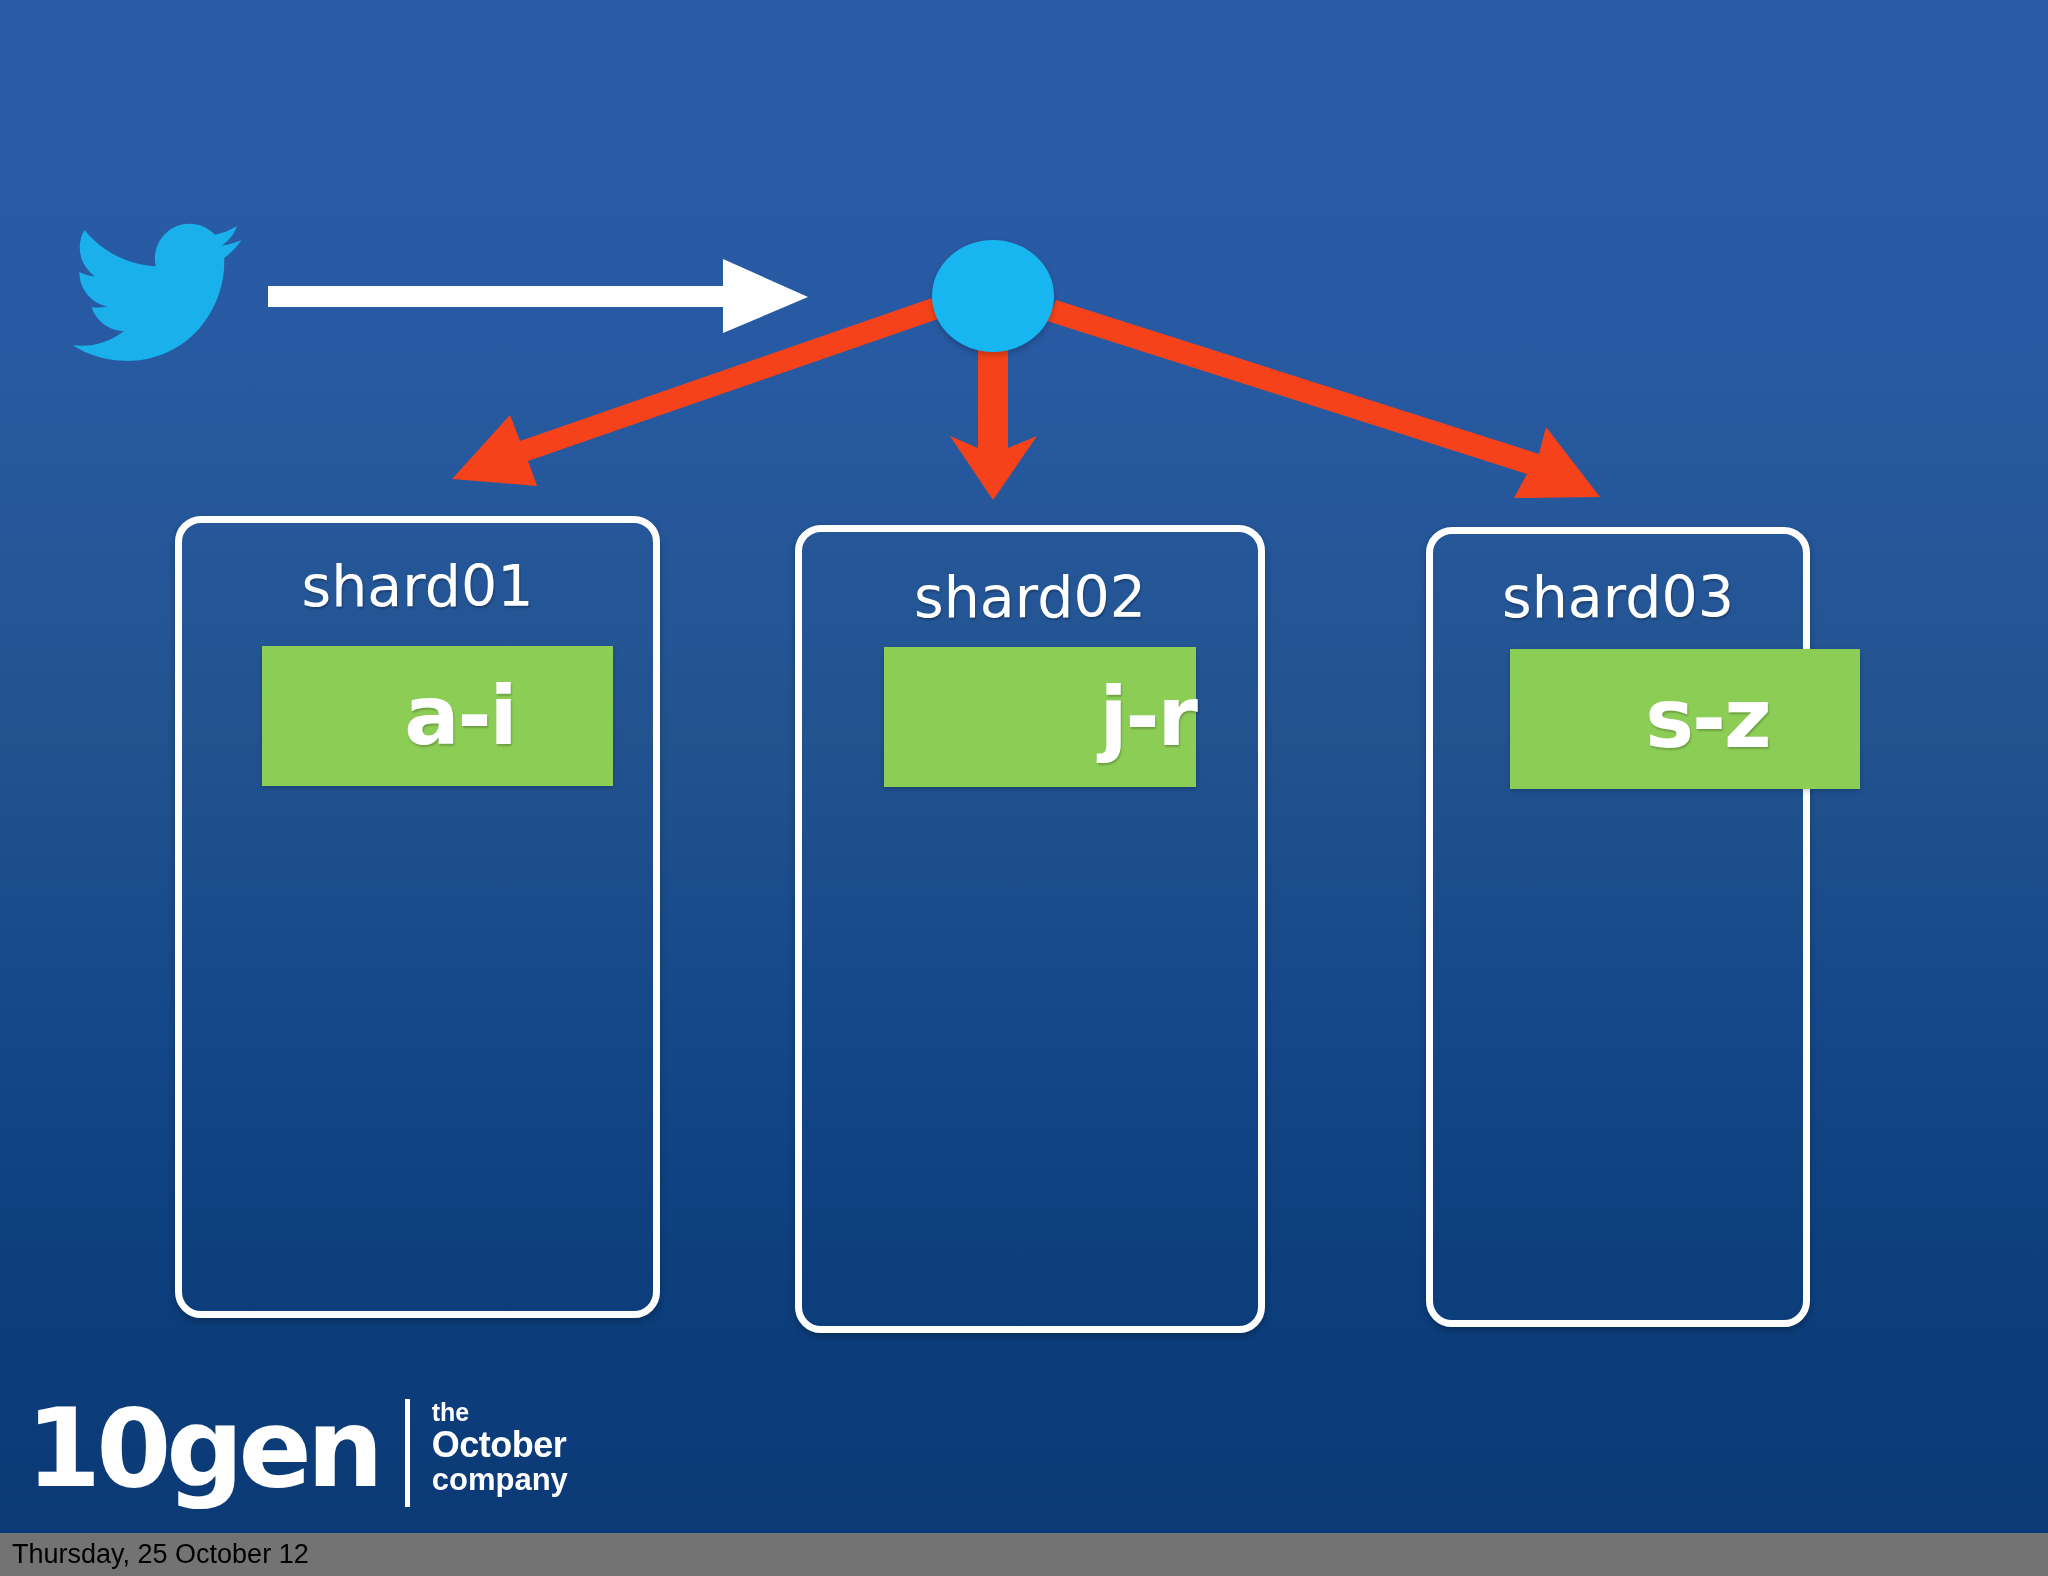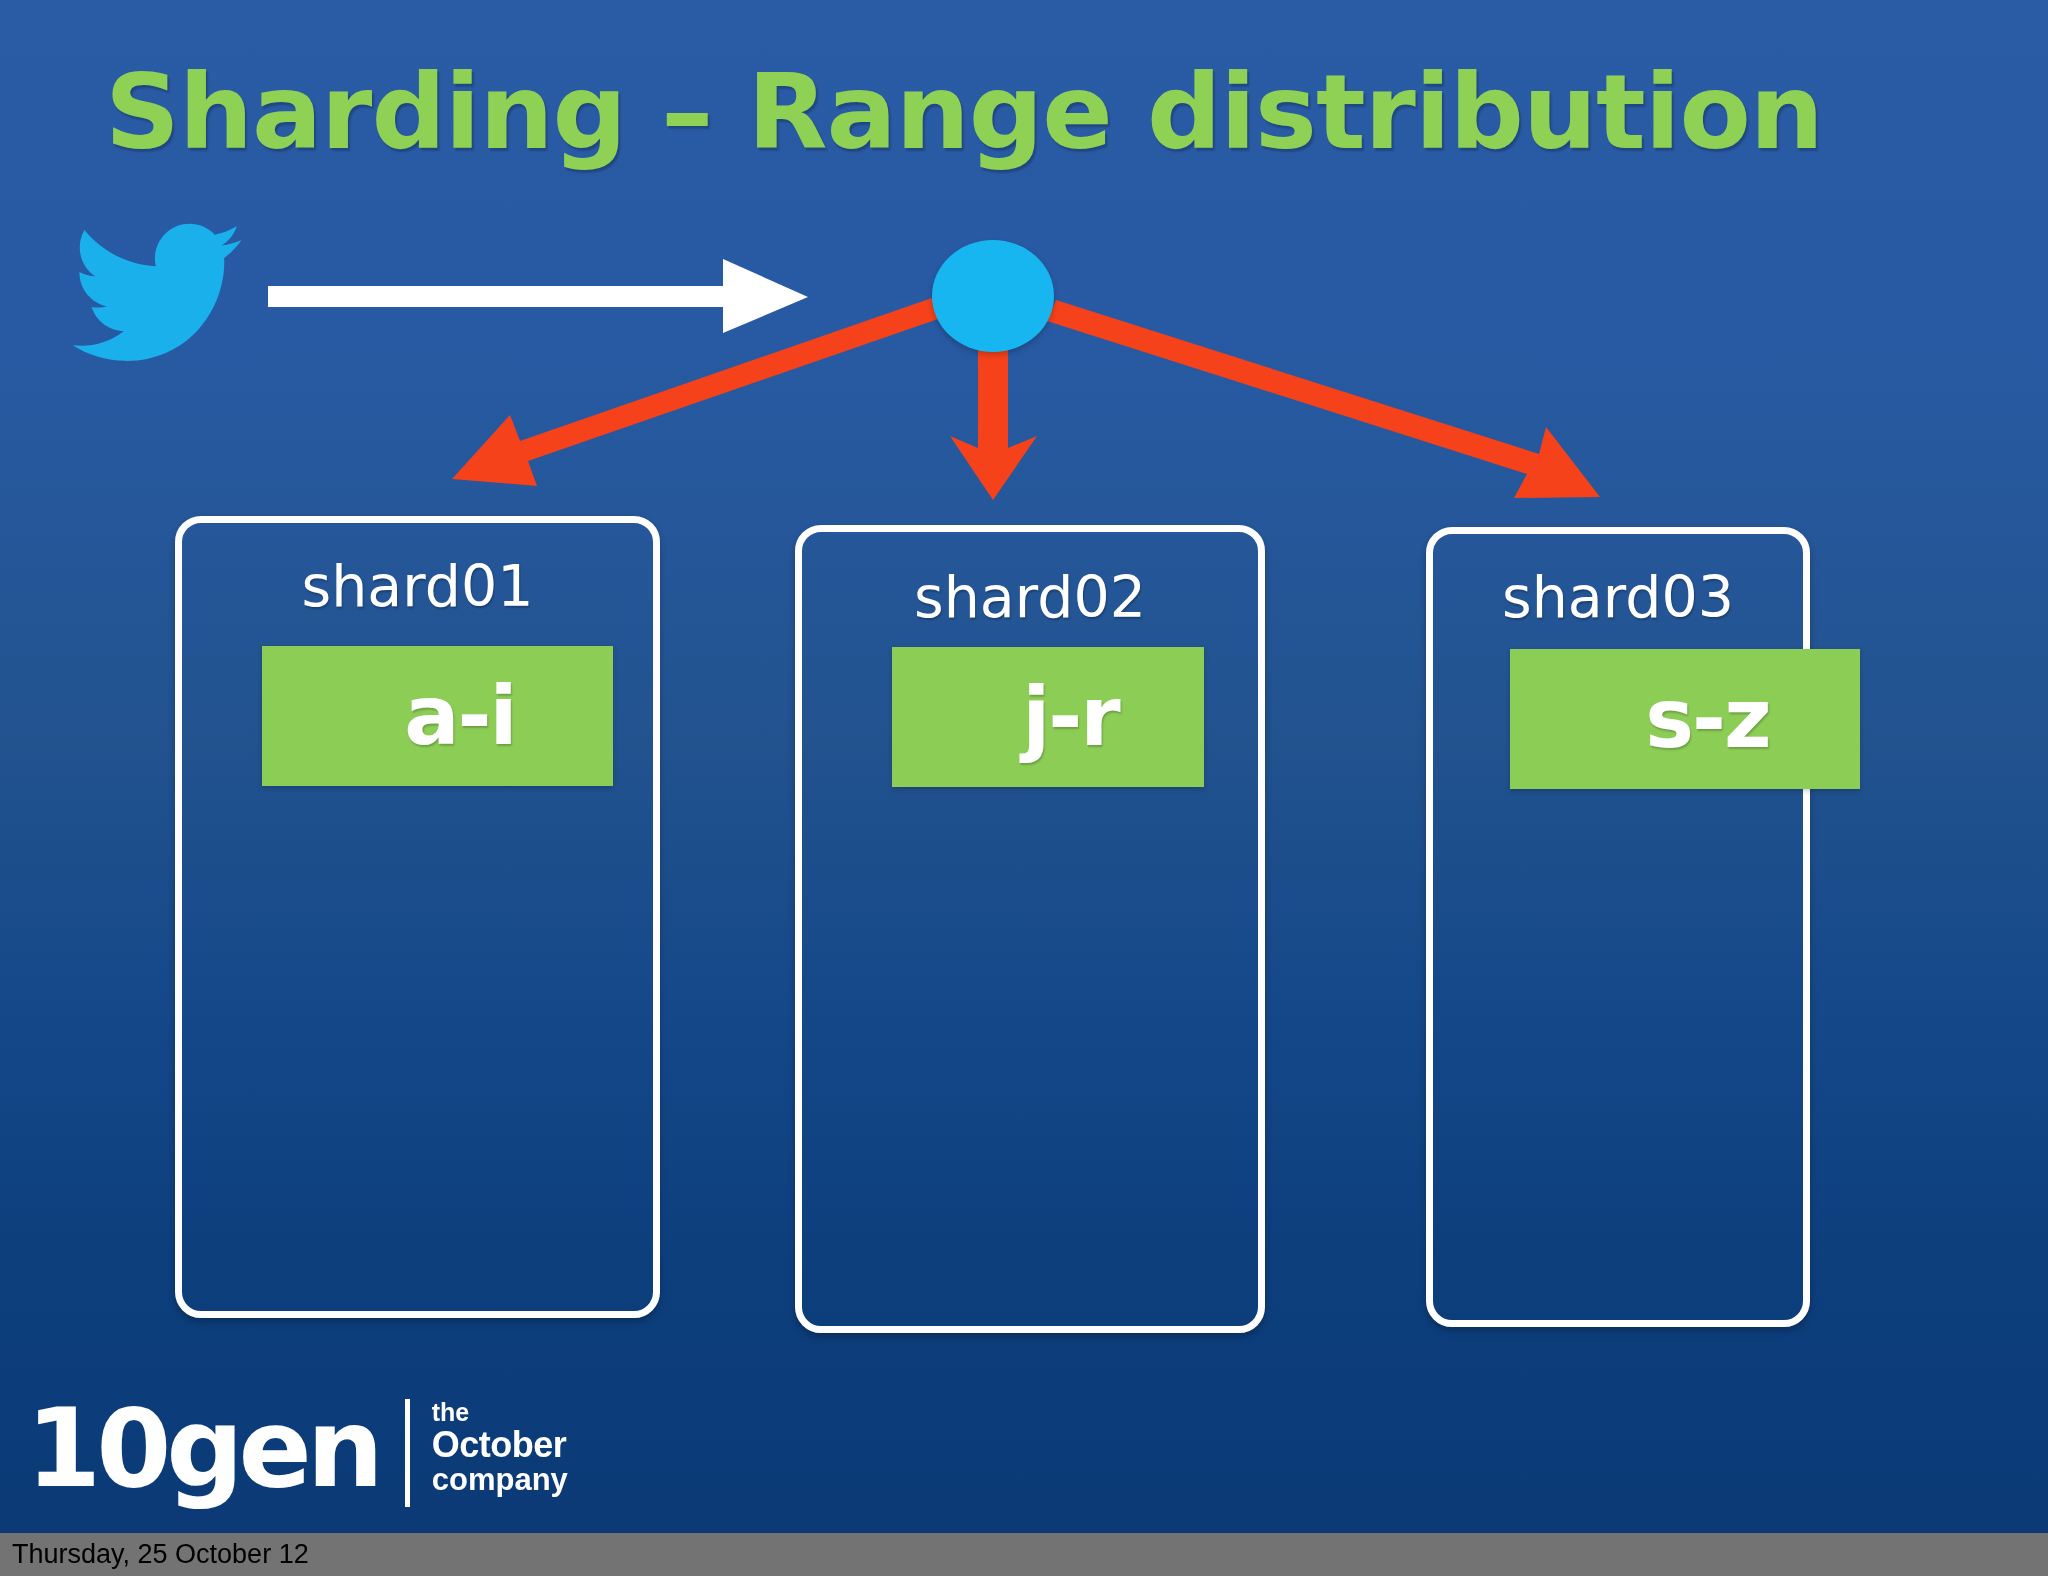--- a/index.html
+++ b/index.html
@@ -125,21 +125,21 @@
   .range-chip {
     position: absolute;
     background: #8ccd56;
     display: flex;
     align-items: center;
     justify-content: center;
     box-shadow: 0 2px 5px rgba(0,0,0,0.2);
     padding-left: 45px;
   }
   #shard-1 .range-chip { left: 80px; top: 123px; width: 306px; height: 140px; }
-  #shard-2 .range-chip { left: 90px; top: 115px; width: 267px; height: 140px; }
+  #shard-2 .range-chip { left: 82px; top: 115px; width: 267px; height: 140px; justify-content: flex-end; }
   #shard-3 .range-chip { left: 77px; top: 115px; width: 305px; height: 140px; text-align: right; }
 
   .range-text {
     color: #ffffff;
     font-family: "DejaVu Sans", "Liberation Sans", sans-serif;
     font-size: 82px;
     font-weight: bold;
     line-height: 1;
     letter-spacing: -2px;
     text-shadow: 1px 2px 2px rgba(0,0,0,0.22);
@@ -197,21 +197,20 @@
     white-space: nowrap;
   }
 </style>
 </head>
 <body>
 
 <div id="deck">
 
   <div id="slide">
 
-    <div id="slide-title">Sharding – Range distribution</div>
 
     <div id="twitter-bird">
       <svg viewBox="0 0 248 202" width="170" height="140" aria-hidden="true">
         <path fill="#19b0ec" d="M221.95 51.29c.15 2.17.15 4.34.15 6.53 0 66.73-50.8 143.69-143.69 143.69v-.04c-27.44.04-54.31-7.82-77.41-22.64 3.99.48 8 .72 12.02.73 22.74.02 44.83-7.61 62.72-21.66-21.61-.41-40.56-14.5-47.18-35.07 7.57 1.46 15.37 1.16 22.8-.87-23.56-4.76-40.51-25.46-40.51-49.5v-.64c7.02 3.91 14.88 6.08 22.92 6.32C11.58 63.31 4.74 33.79 18.14 10.71c25.64 31.55 63.47 50.73 104.08 52.76-4.07-17.54 1.49-35.92 14.61-48.25 20.34-19.12 52.33-18.14 71.45 2.19 11.31-2.23 22.15-6.38 32.07-12.26-3.77 11.69-11.66 21.62-22.2 27.93 10.01-1.18 19.79-3.86 29-7.95-6.78 10.16-15.32 19.01-25.2 26.16z"></path>
       </svg>
     </div>
 
     <div id="ingest-arrow">
       <svg viewBox="0 0 540 80" width="540" height="80" aria-hidden="true">
         <path fill="#ffffff" d="M0 31 L455 31 L455 4 L540 42 L455 78 L455 52 L0 52 Z"></path>

